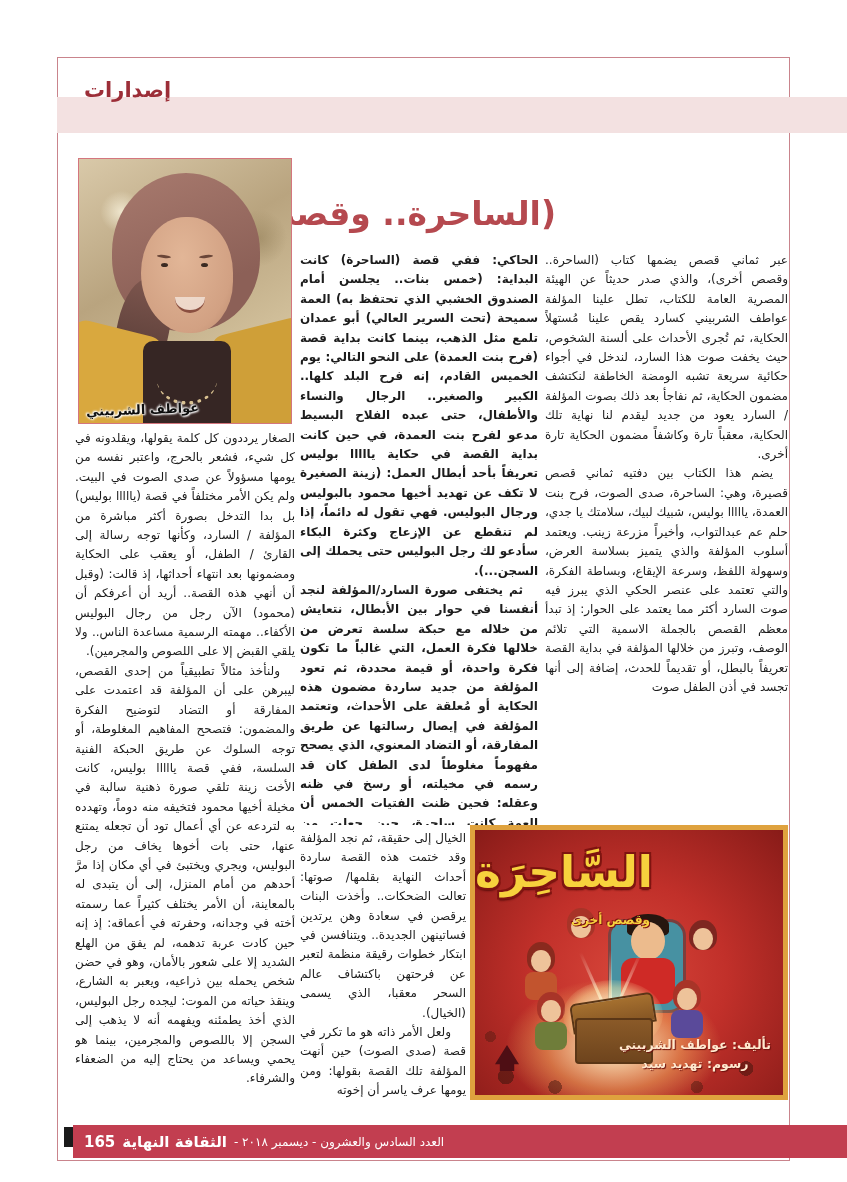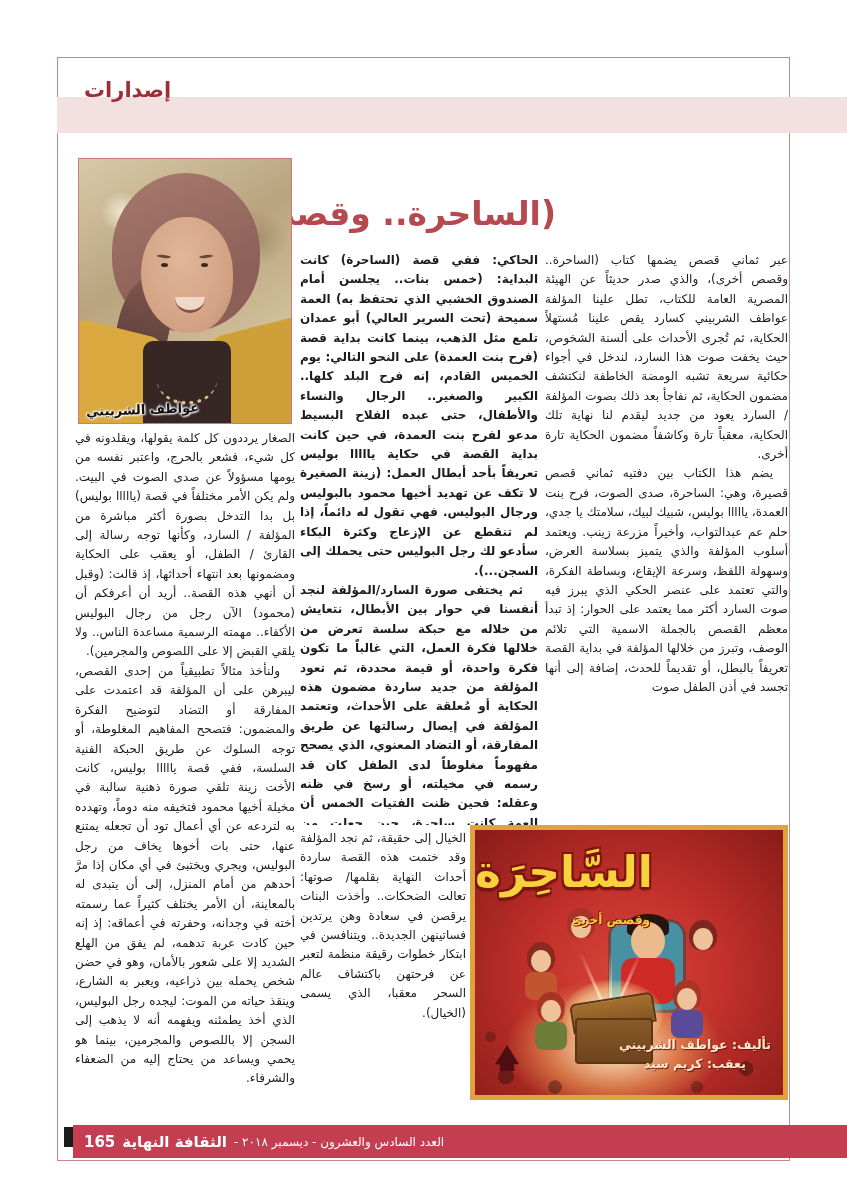--- a/index.html
+++ b/index.html
@@ -147,20 +147,21 @@
   <p>عبر ثماني قصص يضمها كتاب (الساحرة.. وقصص أخرى)، والذي صدر حديثاً عن الهيئة المصرية العامة للكتاب، تطل علينا المؤلفة عواطف الشربيني كسارد يقص علينا مُستهلاً الحكاية، ثم تُجرى الأحداث على ألسنة الشخوص، حيث يخفت صوت هذا السارد، لندخل في أجواء حكائية سريعة تشبه الومضة الخاطفة لنكتشف مضمون الحكاية، ثم نفاجأ بعد ذلك بصوت المؤلفة / السارد يعود من جديد ليقدم لنا نهاية تلك الحكاية، معقباً تارة وكاشفاً مضمون الحكاية تارة أخرى.</p>
       <p>يضم هذا الكتاب بين دفتيه ثماني قصص قصيرة، وهي: الساحرة، صدى الصوت، فرح بنت العمدة، يااااا بوليس، شبيك لبيك، سلامتك يا جدي، حلم عم عبدالتواب، وأخيراً مزرعة زينب. ويعتمد أسلوب المؤلفة والذي يتميز بسلاسة العرض، وسهولة اللفظ، وسرعة الإيقاع، وبساطة الفكرة، والتي تعتمد على عنصر الحكي الذي يبرز فيه صوت السارد أكثر مما يعتمد على الحوار: إذ تبدأ معظم القصص بالجملة الاسمية التي تلائم الوصف، وتبرز من خلالها المؤلفة في بداية القصة تعريفاً بالبطل، أو تقديماً للحدث، إضافة إلى أنها تجسد في أذن الطفل صوت</p>
     </div>
 
   <div id="col-mid-top" class="bodycol" dir="rtl">
       <p>الحاكي: ففي قصة (الساحرة) كانت البداية: (خمس بنات.. يجلسن أمام الصندوق الخشبي الذي تحتفظ به) العمة سميحة (تحت السرير العالي) أبو عمدان تلمع مثل الذهب، بينما كانت بداية قصة (فرح بنت العمدة) على النحو التالي: يوم الخميس القادم، إنه فرح البلد كلها.. الكبير والصغير.. الرجال والنساء والأطفال، حتى عبده الفلاح البسيط مدعو لفرح بنت العمدة، في حين كانت بداية القصة في حكاية يااااا بوليس تعريفاً بأحد أبطال العمل: (زينة الصغيرة لا تكف عن تهديد أخيها محمود بالبوليس ورجال البوليس. فهي تقول له دائماً، إذا لم تنقطع عن الإزعاج وكثرة البكاء سأدعو لك رجل البوليس حتى يحملك إلى السجن...).</p>
       <p>ثم يختفى صورة السارد/المؤلفة لنجد أنفسنا في حوار بين الأبطال، نتعايش من خلاله مع حبكة سلسة تعرض من خلالها فكرة العمل، التي غالباً ما تكون فكرة واحدة، أو قيمة محددة، ثم تعود المؤلفة من جديد ساردة مضمون هذه الحكاية أو مُعلقة على الأحداث، وتعتمد المؤلفة في إيصال رسالتها عن طريق المفارقة، أو التضاد المعنوي، الذي يصحح مفهوماً مغلوطاً لدى الطفل كان قد رسمه في مخيلته، أو رسخ في ظنه وعقله: فحين ظنت الفتيات الخمس أن العمة كانت ساحرة، حين جعلت من الأخت الصغرى أميرة جميلة قالت لهن (العمة سميحة): السر في داخلنا في خيالنا، وقدرتها على تحويل</p>
     </div>
   <div id="col-mid-bottom" class="bodycol" dir="rtl">
       <p>الخيال إلى حقيقة، ثم نجد المؤلفة وقد ختمت هذه القصة ساردة أحداث النهاية بقلمها/ صوتها: تعالت الضحكات.. وأخذت البنات يرقصن في سعادة وهن يرتدين فساتينهن الجديدة.. ويتنافسن في ابتكار خطوات رقيقة منظمة لتعبر عن فرحتهن باكتشاف عالم السحر معقبا، الذي يسمى (الخيال).</p>
+      <p>ولعل الأمر ذاته هو ما تكرر في قصة (صدى الصوت) حين أنهت المؤلفة تلك القصة بقولها: ومن يومها عرف ياسر أن إخوته</p>
     </div>
   <div id="col-left" class="bodycol" dir="rtl">
       <p>الصغار يرددون كل كلمة يقولها، ويقلدونه في كل شيء، فشعر بالحرج، واعتبر نفسه من يومها مسؤولاً عن صدى الصوت في البيت. ولم يكن الأمر مختلفاً في قصة (يااااا بوليس) بل بدا التدخل بصورة أكثر مباشرة من المؤلفة / السارد، وكأنها توجه رسالة إلى القارئ / الطفل، أو يعقب على الحكاية ومضمونها بعد انتهاء أحداثها، إذ قالت: (وقبل أن أنهي هذه القصة.. أريد أن أعرفكم أن (محمود) الآن رجل من رجال البوليس الأكفاء.. مهمته الرسمية مساعدة الناس.. ولا يلقي القبض إلا على اللصوص والمجرمين).</p>
       <p>ولنأخذ مثالاً تطبيقياً من إحدى القصص، ليبرهن على أن المؤلفة قد اعتمدت على المفارقة أو التضاد لتوضيح الفكرة والمضمون: فتصحح المفاهيم المغلوطة، أو توجه السلوك عن طريق الحبكة الفنية السلسة، ففي قصة يااااا بوليس، كانت الأخت زينة تلقي صورة ذهنية سالبة في مخيلة أخيها محمود فتخيفه منه دوماً، وتهدده به لتردعه عن أي أعمال تود أن تجعله يمتنع عنها، حتى بات أخوها يخاف من رجل البوليس، ويجري ويختبئ في أي مكان إذا مرَّ أحدهم من أمام المنزل، إلى أن يتبدى له بالمعاينة، أن الأمر يختلف كثيراً عما رسمته أخته في وجدانه، وحفرته في أعماقه: إذ إنه حين كادت عربة تدهمه، لم يفق من الهلع الشديد إلا على شعور بالأمان، وهو في حضن شخص يحمله بين ذراعيه، ويعبر به الشارع، وينقذ حياته من الموت: ليجده رجل البوليس، الذي أخذ يطمئنه ويفهمه أنه لا يذهب إلى السجن إلا باللصوص والمجرمين، بينما هو يحمي ويساعد من يحتاج إليه من الضعفاء والشرفاء.</p>
     </div>
 
   <div class="cover">
     <div class="cover-inner">
       <div class="cv-chair"></div>
       <div class="cv-man-hair"></div>
@@ -196,21 +197,21 @@
       <div class="cv-ray" style="transform:rotate(24deg);left:152px;"></div>
       <div class="cv-glow"></div>
       <div class="cv-chest-lid"></div>
       <div class="cv-chest"></div>
 
       <div class="cv-title">السَّاحِرَة</div>
       <div class="cv-subtitle">وقصص أخرى</div>
 
       <div class="cv-credits">
         <div>تأليف: عواطف الشربيني</div>
-        <div>يعقب: كريم سيد</div>
+        <div>رسوم: تهديد سيد</div>
       </div>
       <div class="cv-logo"></div>
     </div>
   </div>
 
   <div class="footer-tick"></div>
   <div class="footer-band"></div>
   <div class="footer-content" dir="rtl">
     <span class="footer-issue">العدد السادس والعشرون - ديسمبر ٢٠١٨ -</span>
     <span class="footer-logo">الثقافة النهاية</span>

